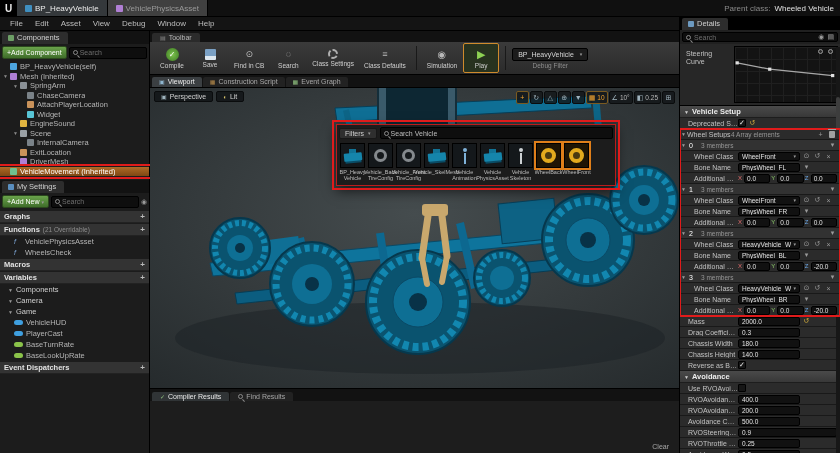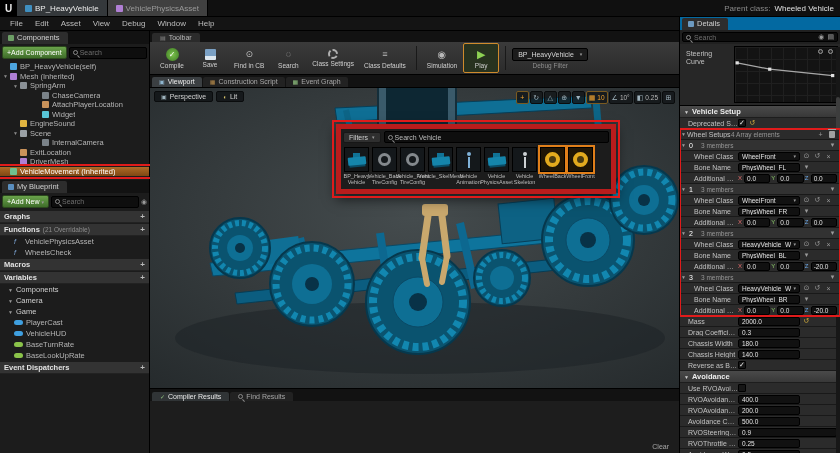--- a/index.html
+++ b/index.html
@@ -29,21 +29,21 @@
 .btn-green{background:linear-gradient(#6aa34b,#3f6d2a);color:#fff;font-size:7px;padding:2px 4px;border-radius:2px;border:1px solid #2b481d;white-space:nowrap;display:flex;align-items:center;gap:2px}
 .search-box{flex:1;display:flex;align-items:center;gap:2px;background:#0e0e0e;border:1px solid #000;border-radius:2px;height:12px;padding:0 3px;min-width:0}
 .search-box input{background:transparent;border:0;outline:0;color:#bbb;font-size:7px;width:100%;font-family:inherit}
 .search-box input::placeholder{color:#6f6f6f}
 .lens{width:5px;height:5px;border:1px solid #8a8a8a;border-radius:50%;position:relative;flex:0 0 auto}
 .lens::after{content:'';position:absolute;width:3px;height:1px;background:#8a8a8a;transform:rotate(45deg);left:3px;top:5px}
 .tree{padding-top:1px}
 .trow{display:flex;align-items:center;height:9.5px;font-size:7.5px;color:#b5b5b5;white-space:nowrap;overflow:visible;padding-left:3px}
 .trow .exp{width:7px;font-size:5px;color:#8a8a8a;flex:0 0 auto}
 .ci{width:7px;height:7px;border-radius:1px;margin-right:3px;flex:0 0 auto}
-.lv1{padding-left:13px}.lv2{padding-left:35px}
+.lv1{padding-left:13px}.lv2{padding-left:20px}
 .tlabel{overflow:hidden;text-overflow:ellipsis}
 .trow.sel{background:linear-gradient(#b06a26,#7e4713);color:#fff;outline:2px solid #e01b1b;outline-offset:1px}
 .c-bp{background:#4da6e0}.c-mesh{background:#b07fd4}.c-arm{background:#8a9096}.c-cam{background:#7a8288}
 .c-scene{background:#9aa0a5}.c-wid{background:#58c5d6}.c-aud{background:#e0b440}.c-mov{background:#6fbf8f}.c-loc{background:#c9925a}
 .mbp-cat{display:flex;align-items:center;height:12px;background:#333;border-bottom:1px solid #222;font-size:7.5px;color:#e2e2e2;font-weight:bold;padding:0 4px;gap:3px;margin-top:1px}
 .mbp-cat .hint{font-weight:normal;color:#8d8d8d;font-size:6.5px}
 .mbp-cat .plus{margin-left:auto;color:#bbb;font-size:8px}
 .mbp-sub{display:flex;align-items:center;height:11px;font-size:7.5px;color:#cfcfcf;padding-left:8px;gap:3px}
 .mbp-item{display:flex;align-items:center;height:11px;font-size:7.5px;padding-left:14px;color:#b5b5b5;gap:3px;white-space:nowrap}
 .pill{width:9px;height:5px;border-radius:2.5px;flex:0 0 auto}
@@ -75,21 +75,21 @@
 .vt-ico{font-size:6px;color:#8fb6d0}
 .viewport{position:relative;flex:1;min-height:0;overflow:hidden;background:#2c3133}
 .vp-overlay-tl{position:absolute;top:3px;left:4px;display:flex;gap:3px;z-index:5}
 .vp-chip{background:rgba(18,22,24,.88);border:1px solid #0a0c0d;color:#d2d2d2;font-size:7px;padding:1px 6px;border-radius:2px;display:flex;align-items:center;gap:3px}
 .vp-overlay-tr{position:absolute;top:3px;right:4px;display:flex;gap:1px;z-index:5}
 .vp-ico{background:rgba(18,22,24,.82);border:1px solid #0a0c0d;color:#b8b8b8;font-size:6.5px;min-width:13px;height:13px;display:flex;align-items:center;justify-content:center;border-radius:2px;padding:0 2px;gap:2px}
 .vp-ico .g{font-size:7px;color:#9fb3bd}
 .vp-ico.hl{color:#f0a330;border-color:#7a5a20}
 .vp-ico.hl .g{color:#f0a330}
 
-.picker{position:absolute;left:186px;top:36px;width:280px;background:#1c1c1c;border:5px solid #b91c1c;box-shadow:0 5px 12px rgba(0,0,0,.65);z-index:6;outline:2px solid #e01b1b;outline-offset:2px}
+.picker{position:absolute;left:186px;top:36px;width:280px;background:#1c1c1c;border:1px solid #b91c1c;box-shadow:0 5px 12px rgba(0,0,0,.65);z-index:6;outline:2px solid #e01b1b;outline-offset:2px}
 .picker-head{display:flex;gap:3px;padding:2px;align-items:center}
 .filters-btn{background:#2f2f2f;border:1px solid #171717;color:#cfcfcf;font-size:7px;padding:1px 5px;border-radius:2px;display:flex;gap:4px;align-items:center}
 .picker-tiles{display:flex;gap:1px;padding:2px 2px 3px;align-items:flex-start}
 .tile{width:27px;display:flex;flex-direction:column;align-items:center;gap:1px}
 .thumb{width:25px;height:25px;background:#14181b;border:1px solid #000;position:relative;overflow:hidden;flex:0 0 auto}
 .thumb.sel{outline:2px solid #e07f1a;outline-offset:0}
 .th-veh::before{content:'';position:absolute;left:8px;top:5px;width:7px;height:5px;background:#117396}
 .th-veh::after{content:'';position:absolute;left:3px;top:9px;width:18px;height:8px;background:#1585ab;transform:rotate(-6deg);box-shadow:0 3px 0 -1px #0a4c66;border-radius:1px}
 .th-tire::after{content:'';position:absolute;inset:5px;border:3px solid #84898d;border-radius:50%}
 .th-skel::before{content:'';position:absolute;left:10px;top:4px;width:4px;height:4px;border-radius:50%;background:#ccd1d4}
@@ -101,21 +101,21 @@
 .tile-label{font-size:5.5px;line-height:6px;color:#bdbdbd;text-align:center;max-height:13px;overflow:hidden}
 
 .results{height:65px;flex:0 0 65px;background:#1d1d1d;border-top:1px solid #000;display:flex;flex-direction:column;position:relative}
 .res-tabs{height:12px;flex:0 0 12px;background:#121212;display:flex;align-items:flex-end;padding-left:2px}
 .res-tab{font-size:7px;color:#a5a5a5;background:#222;padding:1px 8px;margin-right:1px;border-radius:2px 2px 0 0;display:flex;align-items:center;gap:3px}
 .res-tab.active{background:#303436;color:#e8e8e8}
 .res-body{flex:1;background:#242424;font-size:6.5px;color:#c9c9c9;padding:4px 6px;font-family:"DejaVu Sans Mono",monospace;line-height:9px}
 .clear-btn{position:absolute;right:10px;bottom:3px;font-size:7px;color:#a8a8a8}
 
 .right-panel{flex:0 0 160px;width:160px;background:#202020;display:flex;flex-direction:column;min-height:0;overflow:hidden;position:relative}
-.rp-tabstrip{height:13px;flex:0 0 13px;background:#0369a1;display:flex;align-items:flex-end;padding-left:2px}
+.rp-tabstrip{height:13px;flex:0 0 13px;background:#000000;display:flex;align-items:flex-end;padding-left:2px}
 .details-search{display:flex;align-items:center;gap:3px;margin:2px;background:#0e0e0e;border:1px solid #000;height:12px;border-radius:2px;padding:0 3px}
 .details-search input{background:transparent;border:0;outline:0;color:#bbb;font-size:7px;width:100%;font-family:inherit}
 .details-search input::placeholder{color:#6f6f6f}
 .ds-ic{color:#9a9a9a;font-size:7px;flex:0 0 auto}
 .curve-block{display:flex;height:62px;flex:0 0 62px;border-bottom:1px solid #000;background:#272727}
 .curve-label{width:52px;flex:0 0 52px;font-size:7px;color:#c2c2c2;padding:6px 2px 0 6px;line-height:8px}
 .curve-graph{flex:1;background:#131313;margin:2px;border:1px solid #000;position:relative;background-image:linear-gradient(#1f1f1f 1px,transparent 1px),linear-gradient(90deg,#1f1f1f 1px,transparent 1px);background-size:12px 12px}
 .handle{position:absolute;width:5px;height:5px;border:1px solid #9a9a9a;border-radius:50%;background:#2a2a2a;top:2px}
 .cat-header{height:12px;flex:0 0 12px;background:linear-gradient(#4a4a4a,#383838);display:flex;align-items:center;font-size:7.5px;font-weight:bold;color:#ececec;padding:0 4px;gap:3px;border-bottom:1px solid #1d1d1d}
 .cat-header .exp{font-size:5px;color:#cfcfcf}
@@ -255,21 +255,21 @@
             <div class="trow lv0 sel">
                 <span class="exp"> </span>
                 <span class="ci c-mov"></span>
                 <span class="tlabel">VehicleMovement (Inherited)</span>
               </div>
           </div>
 
           <div class="panel-tab-strip" style="margin-top:4px">
             <div class="panel-tab">
               <span class="pt-ico" style="background:#5a8fc0"></span>
-              <span>My Blueprint</span>
+              <span>My Settings</span>
             </div>
           </div>
           <div class="add-row">
             <div class="btn-green">
                 <span>+Add New</span>
                 <span class="caret">▾</span>
               </div>
             <div class="search-box">
               <span class="lens"></span>
               <input placeholder="Search" style="">
@@ -309,25 +309,25 @@
           <div class="mbp-sub">
               <span class="exp" style="font-size:5px;color:#999">▼</span>
               <span>Camera</span>
             </div>
           <div class="mbp-sub">
               <span class="exp" style="font-size:5px;color:#999">▼</span>
               <span>Game</span>
             </div>
           <div class="mbp-item">
               <span class="pill p-blue"></span>
-              <span>PlayerCast</span>
+              <span>VehicleHUD</span>
             </div>
           <div class="mbp-item">
               <span class="pill p-blue"></span>
-              <span>VehicleHUD</span>
+              <span>PlayerCast</span>
             </div>
           <div class="mbp-item">
               <span class="pill p-green"></span>
               <span>BaseTurnRate</span>
             </div>
           <div class="mbp-item">
               <span class="pill p-green"></span>
               <span>BaseLookUpRate</span>
             </div>
           <div class="mbp-cat">

